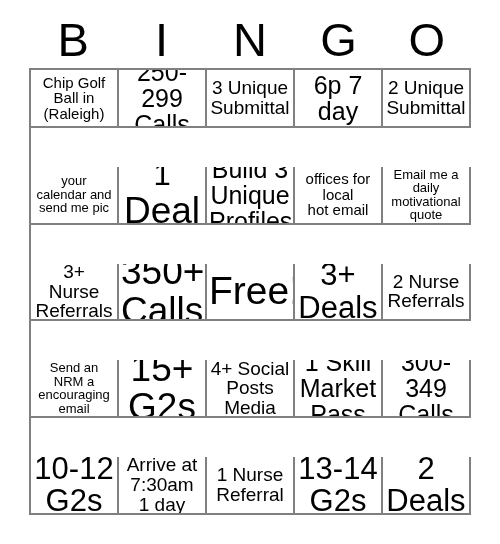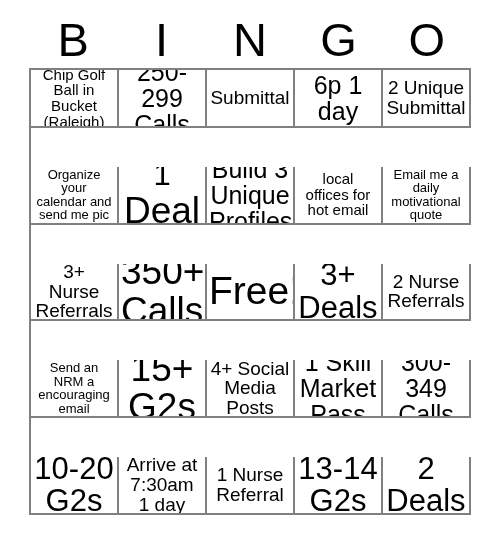--- a/index.html
+++ b/index.html
@@ -105,59 +105,58 @@
       <div class="header-letter">N</div>
       <div class="header-letter">G</div>
       <div class="header-letter">O</div>
     </div>
 
   <div id="grid">
       <div class="grid-row">
         <div class="cell">
           <span class="line t-s">Chip Golf</span>
           <span class="line t-s">Ball in</span>
-          <span class="line t-s">Bucket</span>
           <span class="line t-s">(Raleigh)</span>
         </div>
         <div class="cell">
           <span class="line t-l">250-</span>
           <span class="line t-l">299</span>
           <span class="line t-l">Calls</span>
         </div>
         <div class="cell">
+          <span class="line t-m">3 Unique</span>
           <span class="line t-m">Submittal</span>
         </div>
         <div class="cell">
-          <span class="line t-l">6p 1</span>
+          <span class="line t-l">6p 7</span>
           <span class="line t-l">day</span>
         </div>
         <div class="cell">
           <span class="line t-m">2 Unique</span>
           <span class="line t-m">Submittal</span>
         </div>
       </div>
       <div class="grid-row">
         <div class="cell">
-          <span class="line t-xs">Organize</span>
           <span class="line t-xs">your</span>
           <span class="line t-xs">calendar and</span>
           <span class="line t-xs">send me pic</span>
         </div>
         <div class="cell">
           <span class="line t-xl">1</span>
           <span class="line t-xxl">Deal</span>
         </div>
         <div class="cell">
           <span class="line t-l">Build 3</span>
           <span class="line t-l">Unique</span>
           <span class="line t-l">Profiles</span>
         </div>
         <div class="cell">
+          <span class="line t-s">offices for</span>
           <span class="line t-s">local</span>
-          <span class="line t-s">offices for</span>
           <span class="line t-s">hot email</span>
         </div>
         <div class="cell">
           <span class="line t-xs">Email me a</span>
           <span class="line t-xs">daily</span>
           <span class="line t-xs">motivational</span>
           <span class="line t-xs">quote</span>
         </div>
       </div>
       <div class="grid-row">
@@ -188,37 +187,37 @@
           <span class="line t-xs">NRM a</span>
           <span class="line t-xs">encouraging</span>
           <span class="line t-xs">email</span>
         </div>
         <div class="cell">
           <span class="line t-xxl">15+</span>
           <span class="line t-xxl">G2s</span>
         </div>
         <div class="cell">
           <span class="line t-m">4+ Social</span>
+          <span class="line t-m">Posts</span>
           <span class="line t-m">Media</span>
-          <span class="line t-m">Posts</span>
         </div>
         <div class="cell">
           <span class="line t-l">1 Skill</span>
           <span class="line t-l">Market</span>
           <span class="line t-l">Pass</span>
         </div>
         <div class="cell">
           <span class="line t-l">300-</span>
           <span class="line t-l">349</span>
           <span class="line t-l">Calls</span>
         </div>
       </div>
       <div class="grid-row">
         <div class="cell">
-          <span class="line t-xl">10-20</span>
+          <span class="line t-xl">10-12</span>
           <span class="line t-xl">G2s</span>
         </div>
         <div class="cell">
           <span class="line t-m">Arrive at</span>
           <span class="line t-m">7:30am</span>
           <span class="line t-m">1 day</span>
         </div>
         <div class="cell">
           <span class="line t-m">1 Nurse</span>
           <span class="line t-m">Referral</span>

